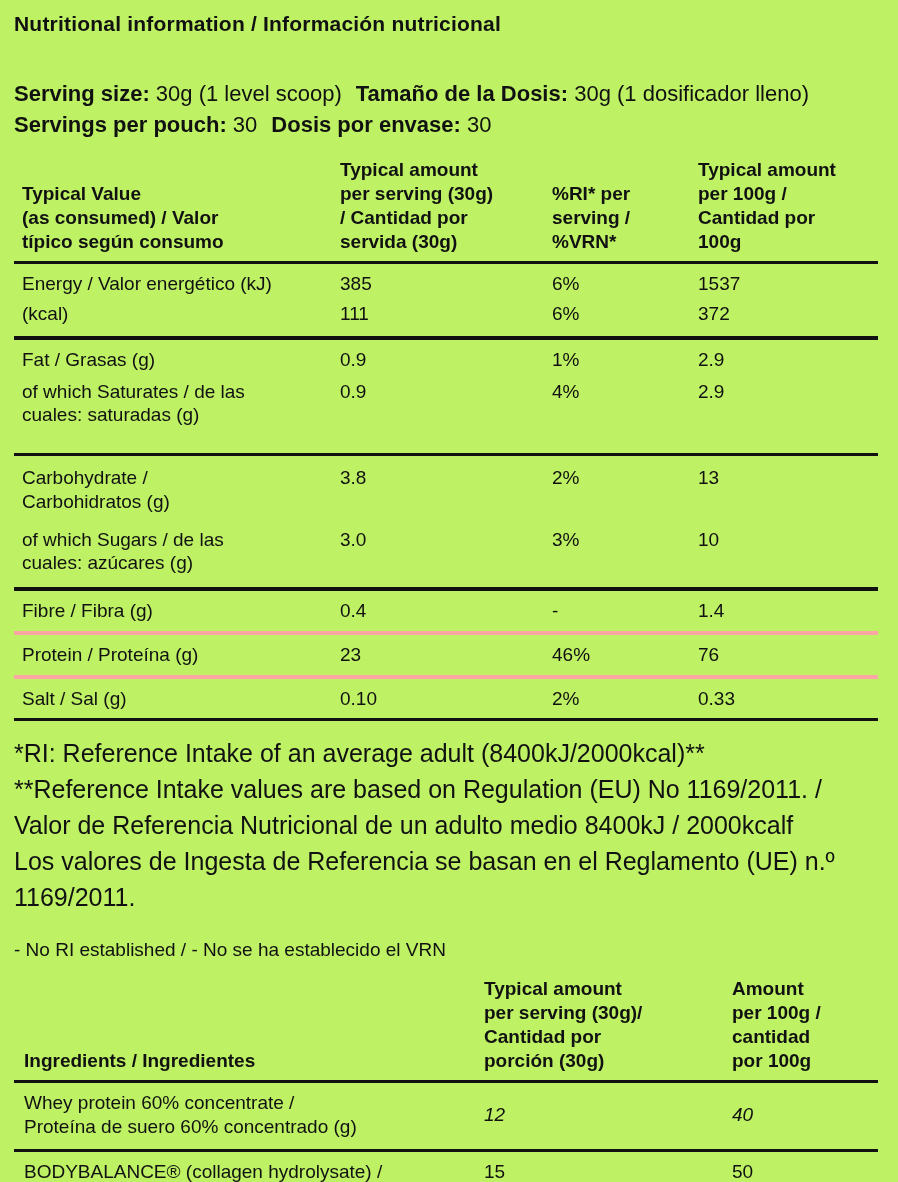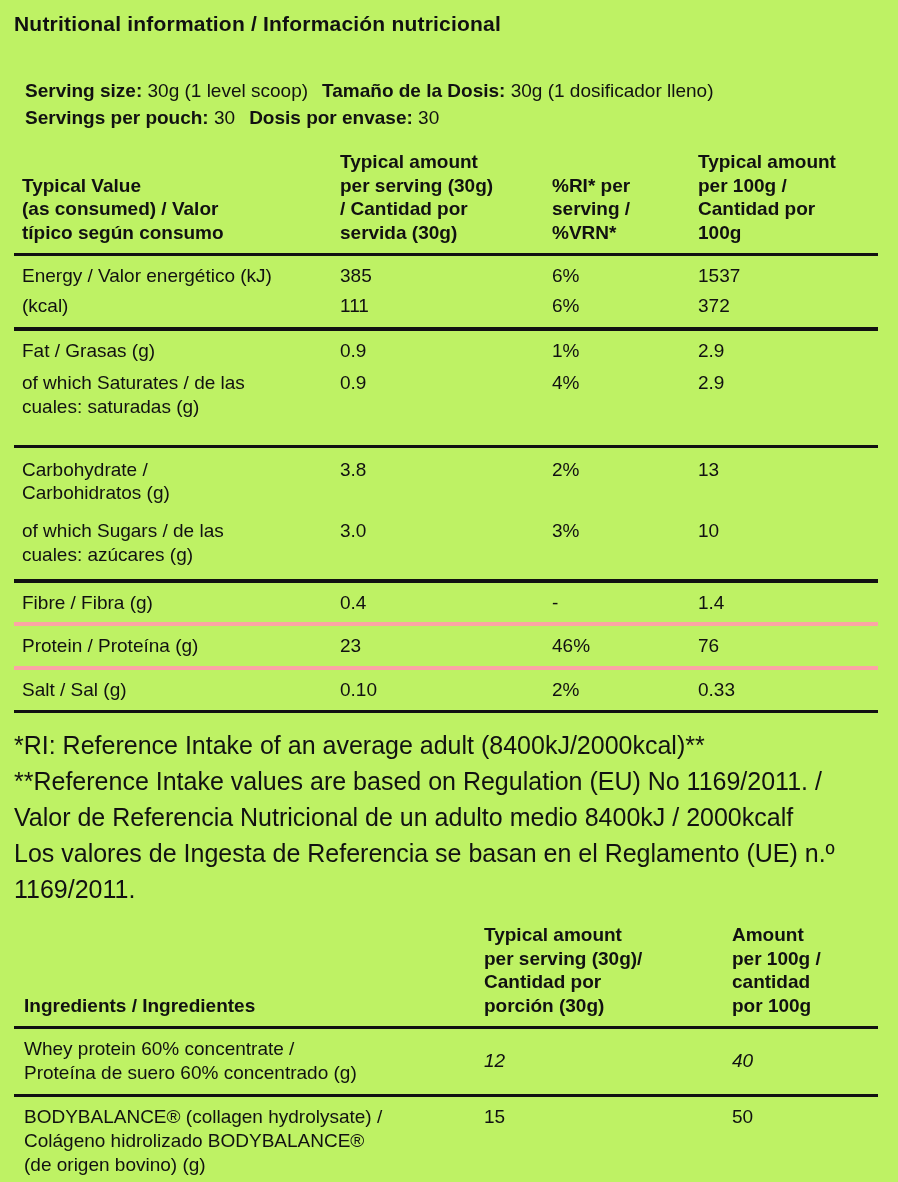--- a/index.html
+++ b/index.html
@@ -17,23 +17,22 @@
     overflow: hidden;
     background: #bef264;
   }
   .title {
     font-size: 21px;
     font-weight: bold;
     letter-spacing: 0.2px;
     margin-bottom: 42px;
   }
   .serving-line {
-    font-size: 19px;
+    font-size: 22px;
     line-height: 1.42;
-    margin-left: 11px;
   }
   .serving-line .lbl { font-weight: bold; }
   .serving-line .val { font-weight: normal; }
   .pair { margin-right: 14px; }
 
   table {
     border-collapse: collapse;
     margin-left: 0;
     width: 864px;
     table-layout: fixed;
@@ -198,20 +197,21 @@
   </tbody>
     </table>
 
   <div class="footnotes">
     <div>*RI: Reference Intake of an average adult (8400kJ/2000kcal)**</div>
     <div>**Reference Intake values are based on Regulation (EU) No 1169/2011. /</div>
     <div>Valor de Referencia Nutricional de un adulto medio 8400kJ / 2000kcalf</div>
     <div>Los valores de Ingesta de Referencia se basan en el Reglamento (UE) n.º 1169/2011.</div>
   </div>
 
+  <div class="no-ri">- No RI established / - No se ha establecido el VRN</div>
 
   <table class="itable">
     <colgroup>
         <col class="c1">
         <col class="c2">
         <col class="c3">
       </colgroup>
     <tbody>
         <tr class="b3">
       <th>Ingredients / Ingredientes</th>

